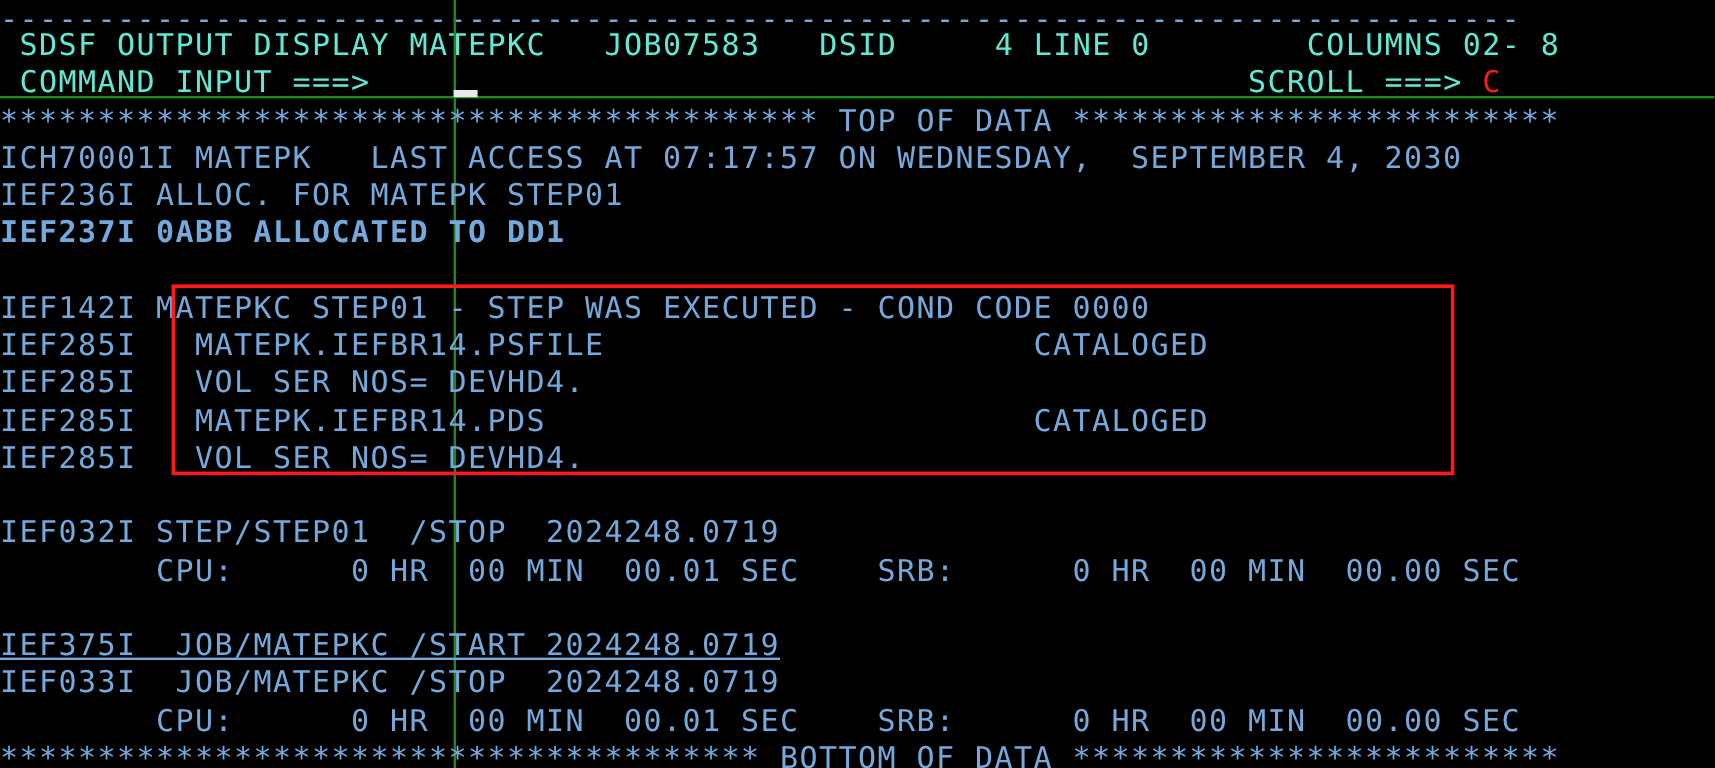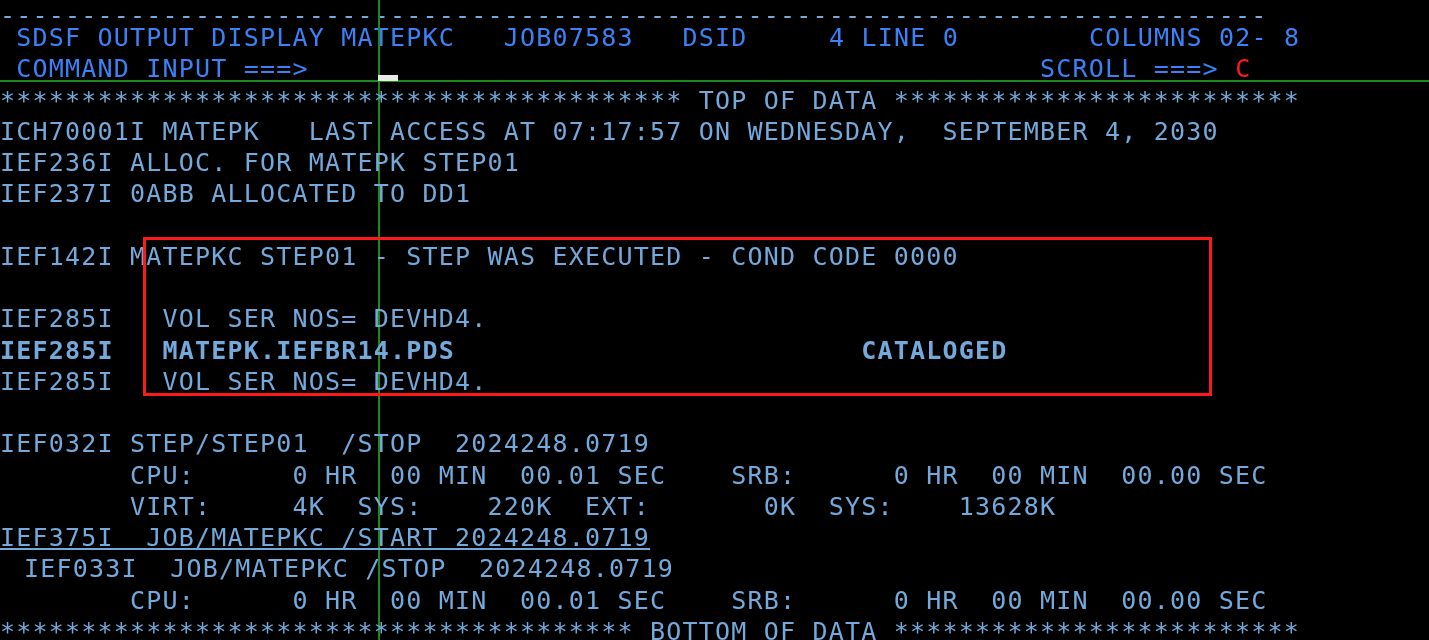--- a/index.html
+++ b/index.html
@@ -26,21 +26,21 @@
     left: 0;
     white-space: pre;
     font-family: "DejaVu Sans Mono", "Liberation Mono", monospace;
     font-size: 25px;
     line-height: 31.5px;
     height: 31.5px;
     letter-spacing: 1.2px;
     text-indent: 0;
   }
   .c-blue   { color: #74A9DC; }
-  .c-white  { color: #3b82f6; }
+  .c-white  { color: #5eead4; }
   .c-red    { color: #FF1A1A; }
 
   
   .vline {
     position: absolute;
     width: 2px;
     background: #1B8A1B;
   }
   .hline {
     position: absolute;
@@ -74,29 +74,29 @@
   <div class="vline" style="left:378px; top:0px; height:81px;"></div>
   <div class="hline" style="left:0px; top:80px; width:1429px;"></div>
   <div class="vline" style="left:378px; top:82px; height:558px;"></div>
 
   <div class="cursor" style="left:378px; top:75px; width:20px; height:6px;"></div>
 
   <div class="row c-blue" style="top:85px;">****************************************** TOP OF DATA *************************</div>
 
   <div class="row c-blue" style="top:116px;">ICH70001I MATEPK   LAST ACCESS AT 07:17:57 ON WEDNESDAY,  SEPTEMBER 4, 2030</div>
   <div class="row c-blue" style="top:147px;">IEF236I ALLOC. FOR MATEPK STEP01</div>
-  <div class="row c-blue" style="top:178px;">IEF237I 0ABB ALLOCATED TO DD1</div>
+  <div class="row c-blue" style="top:178px;font-weight:bold;">IEF237I 0ABB ALLOCATED TO DD1</div>
   <div class="row c-blue" style="top:241px;">IEF142I MATEPKC STEP01 - STEP WAS EXECUTED - COND CODE 0000</div>
+  <div class="row c-blue" style="top:272px;">IEF285I   MATEPK.IEFBR14.PSFILE                      CATALOGED</div>
   <div class="row c-blue" style="top:303px;">IEF285I   VOL SER NOS= DEVHD4.</div>
-  <div class="row c-blue" style="top:335px;font-weight:bold;">IEF285I   MATEPK.IEFBR14.PDS                         CATALOGED</div>
+  <div class="row c-blue" style="top:335px;">IEF285I   MATEPK.IEFBR14.PDS                         CATALOGED</div>
   <div class="row c-blue" style="top:366px;">IEF285I   VOL SER NOS= DEVHD4.</div>
   <div class="row c-blue" style="top:428px;">IEF032I STEP/STEP01  /STOP  2024248.0719</div>
   <div class="row c-blue" style="top:460px;">        CPU:      0 HR  00 MIN  00.01 SEC    SRB:      0 HR  00 MIN  00.00 SEC</div>
-  <div class="row c-blue" style="top:491px;">        VIRT:     4K  SYS:    220K  EXT:       0K  SYS:    13628K</div>
   <div class="row c-blue" style="top:522px;text-decoration:underline;">IEF375I  JOB/MATEPKC /START 2024248.0719</div>
-  <div class="row c-blue" style="top:553px;margin-left:24px;">IEF033I  JOB/MATEPKC /STOP  2024248.0719</div>
+  <div class="row c-blue" style="top:553px;">IEF033I  JOB/MATEPKC /STOP  2024248.0719</div>
   <div class="row c-blue" style="top:585px;">        CPU:      0 HR  00 MIN  00.01 SEC    SRB:      0 HR  00 MIN  00.00 SEC</div>
 
   <div class="row c-blue" style="top:616px;">*************************************** BOTTOM OF DATA *************************</div>
 
   <div class="redbox" id="annotation-box" style="left: 143px; top: 237px; width: 1069px; height: 159px; border-color: rgb(255, 26, 26);"></div>
 
 </div>
 
 </body></html>

